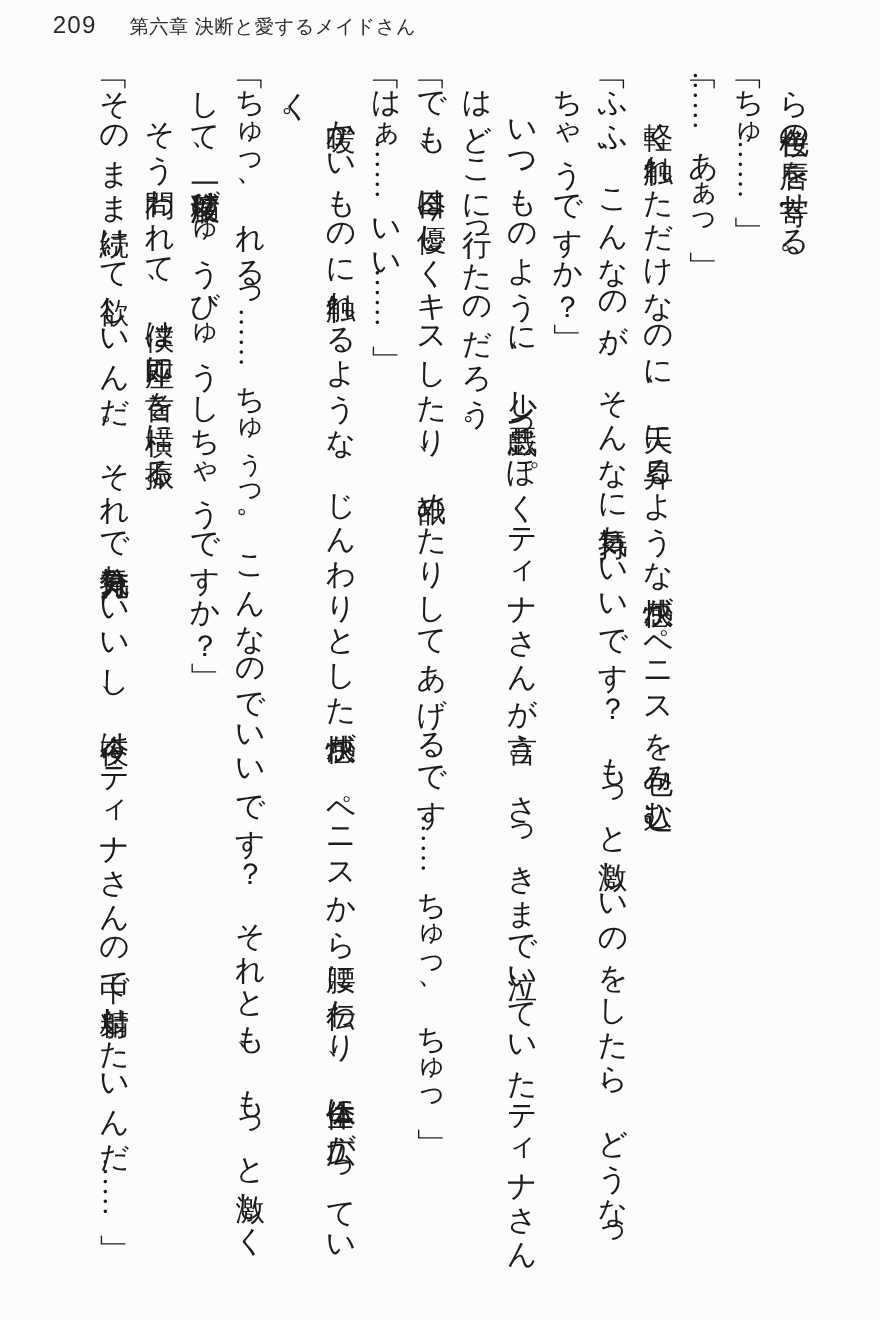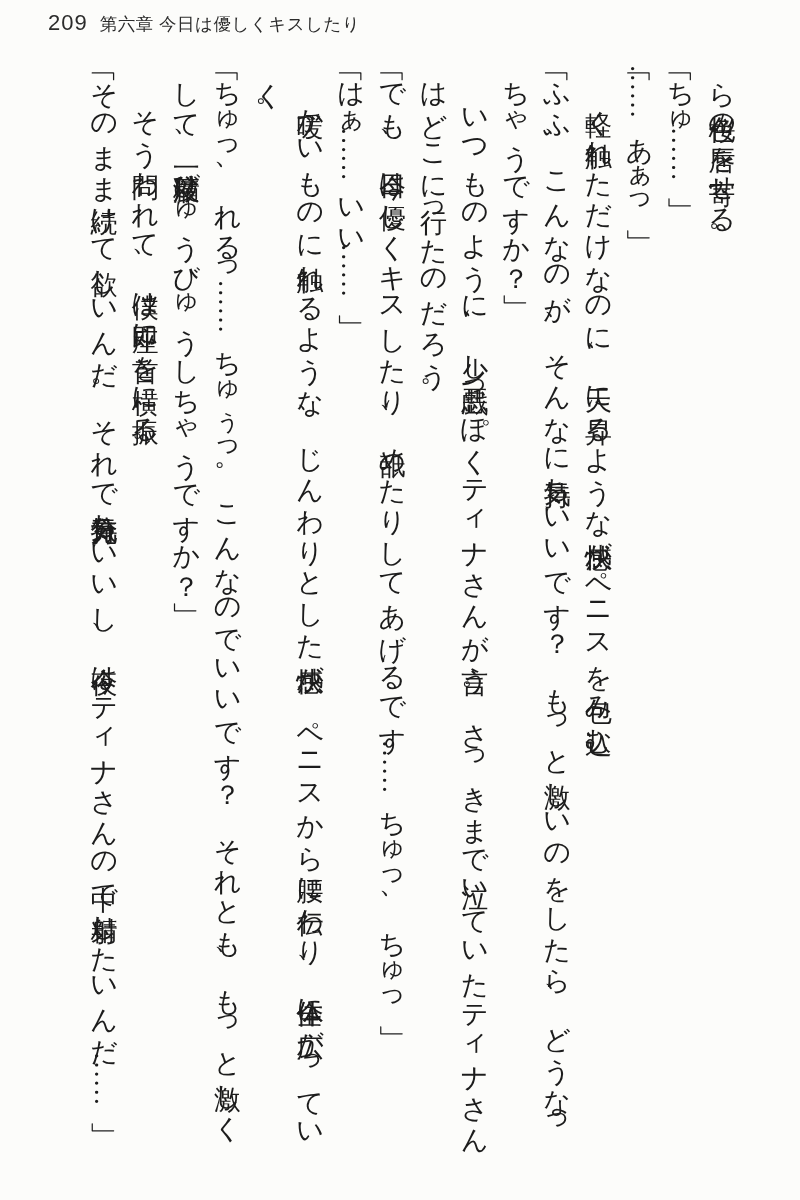--- a/index.html
+++ b/index.html
@@ -13,21 +13,21 @@
     background: #fcfcfa;
     overflow: hidden;
     font-family: "Liberation Serif", "DejaVu Serif", serif;
   }
   .running-head {
     position: absolute;
     top: 10px;
     left: 48px;
     display: flex;
     align-items: baseline;
-    gap: 12px;
+    gap: 30px;
     font-family: "Liberation Sans", "DejaVu Sans", sans-serif;
     color: #2b2b2b;
     white-space: nowrap;
   }
   .page-number {
     font-size: 22px;
     letter-spacing: 1px;
     font-weight: 500;
   }
   .chapter-title {
@@ -58,21 +58,21 @@
     text-indent: 1em;
   }
 </style>
 </head>
 <body>
 
 <div class="page">
 
   <div class="running-head">
     <span class="page-number">209</span>
-    <span class="chapter-title">第六章 今日は優しくキスしたり</span>
+    <span class="chapter-title">第六章 決断と愛するメイドさん</span>
   </div>
 
   <div class="body-text">
       <p class="para">ら桜色の唇を寄せる。</p>
       <p class="para">「ちゅ……」</p>
       <p class="para">「……あぁっ」</p>
       <p class="para indent">軽く触れただけなのに、天に昇るような快感がペニスを包み込む。</p>
       <p class="para">「ふふ、こんなのが、そんなに気持ちいいです？　もっと激しいのをしたら、どうなっちゃうですか？」</p>
       <p class="para indent">いつものように、少し悪戯っぽくティナさんが言う。さっきまで泣いていたティナさんはどこに行ったのだろう。</p>
       <p class="para">「でも、今日は優しくキスしたり、舐めたりしてあげるです……ちゅっ、ちゅっ」</p>

